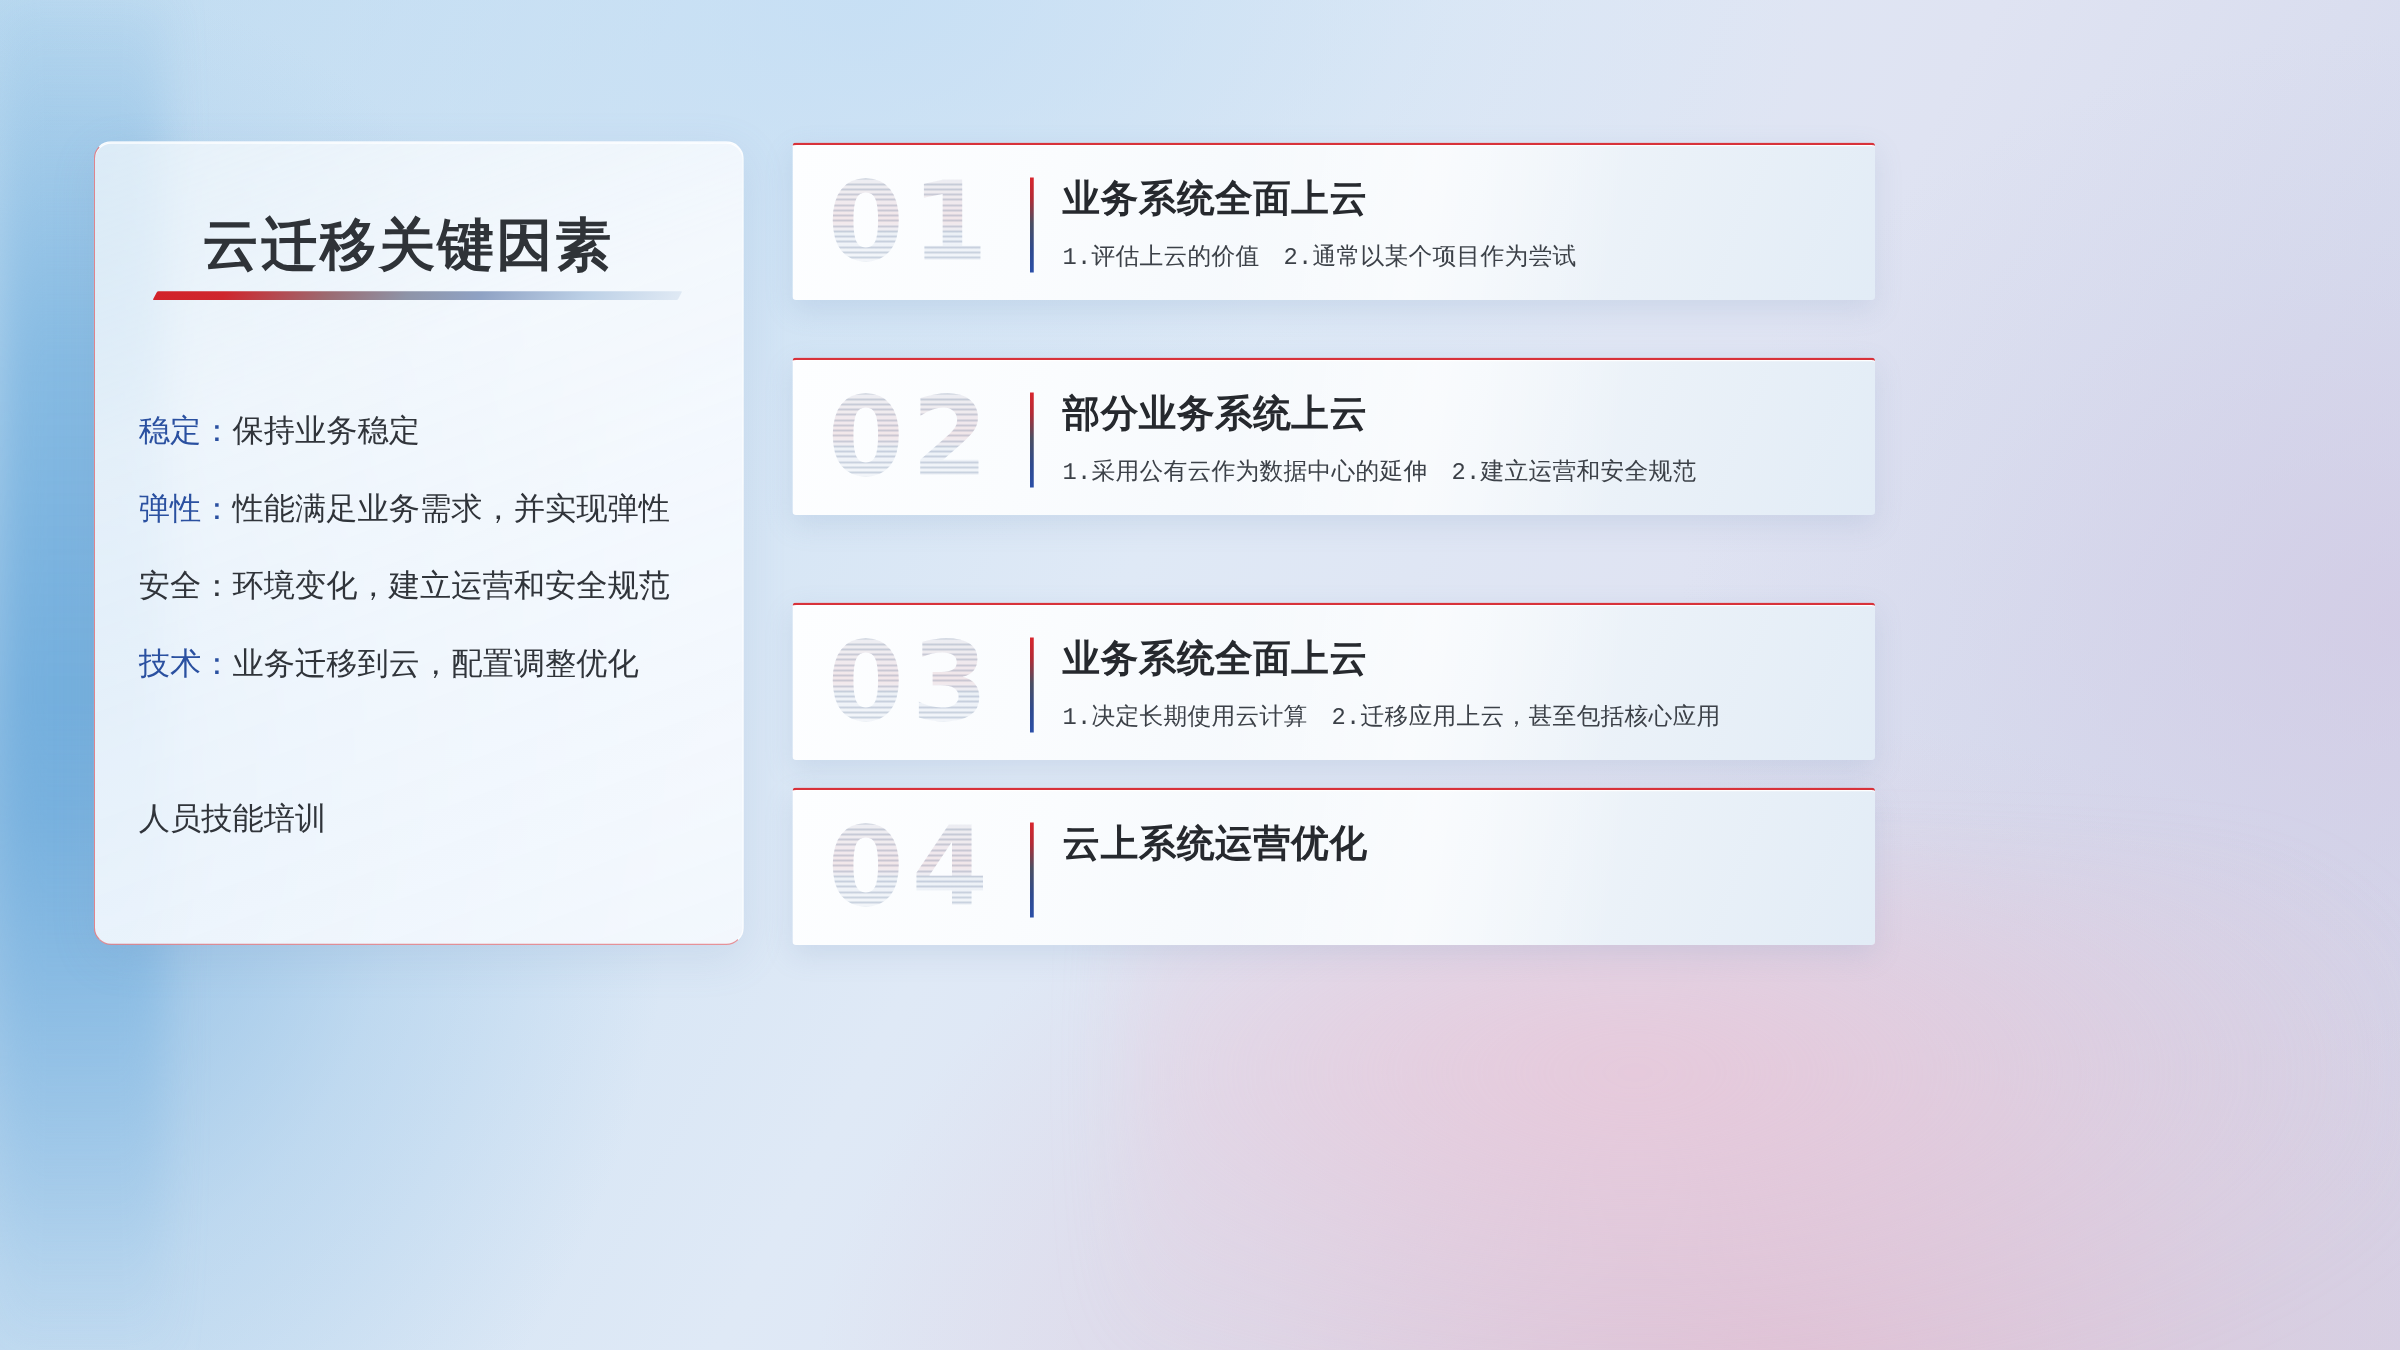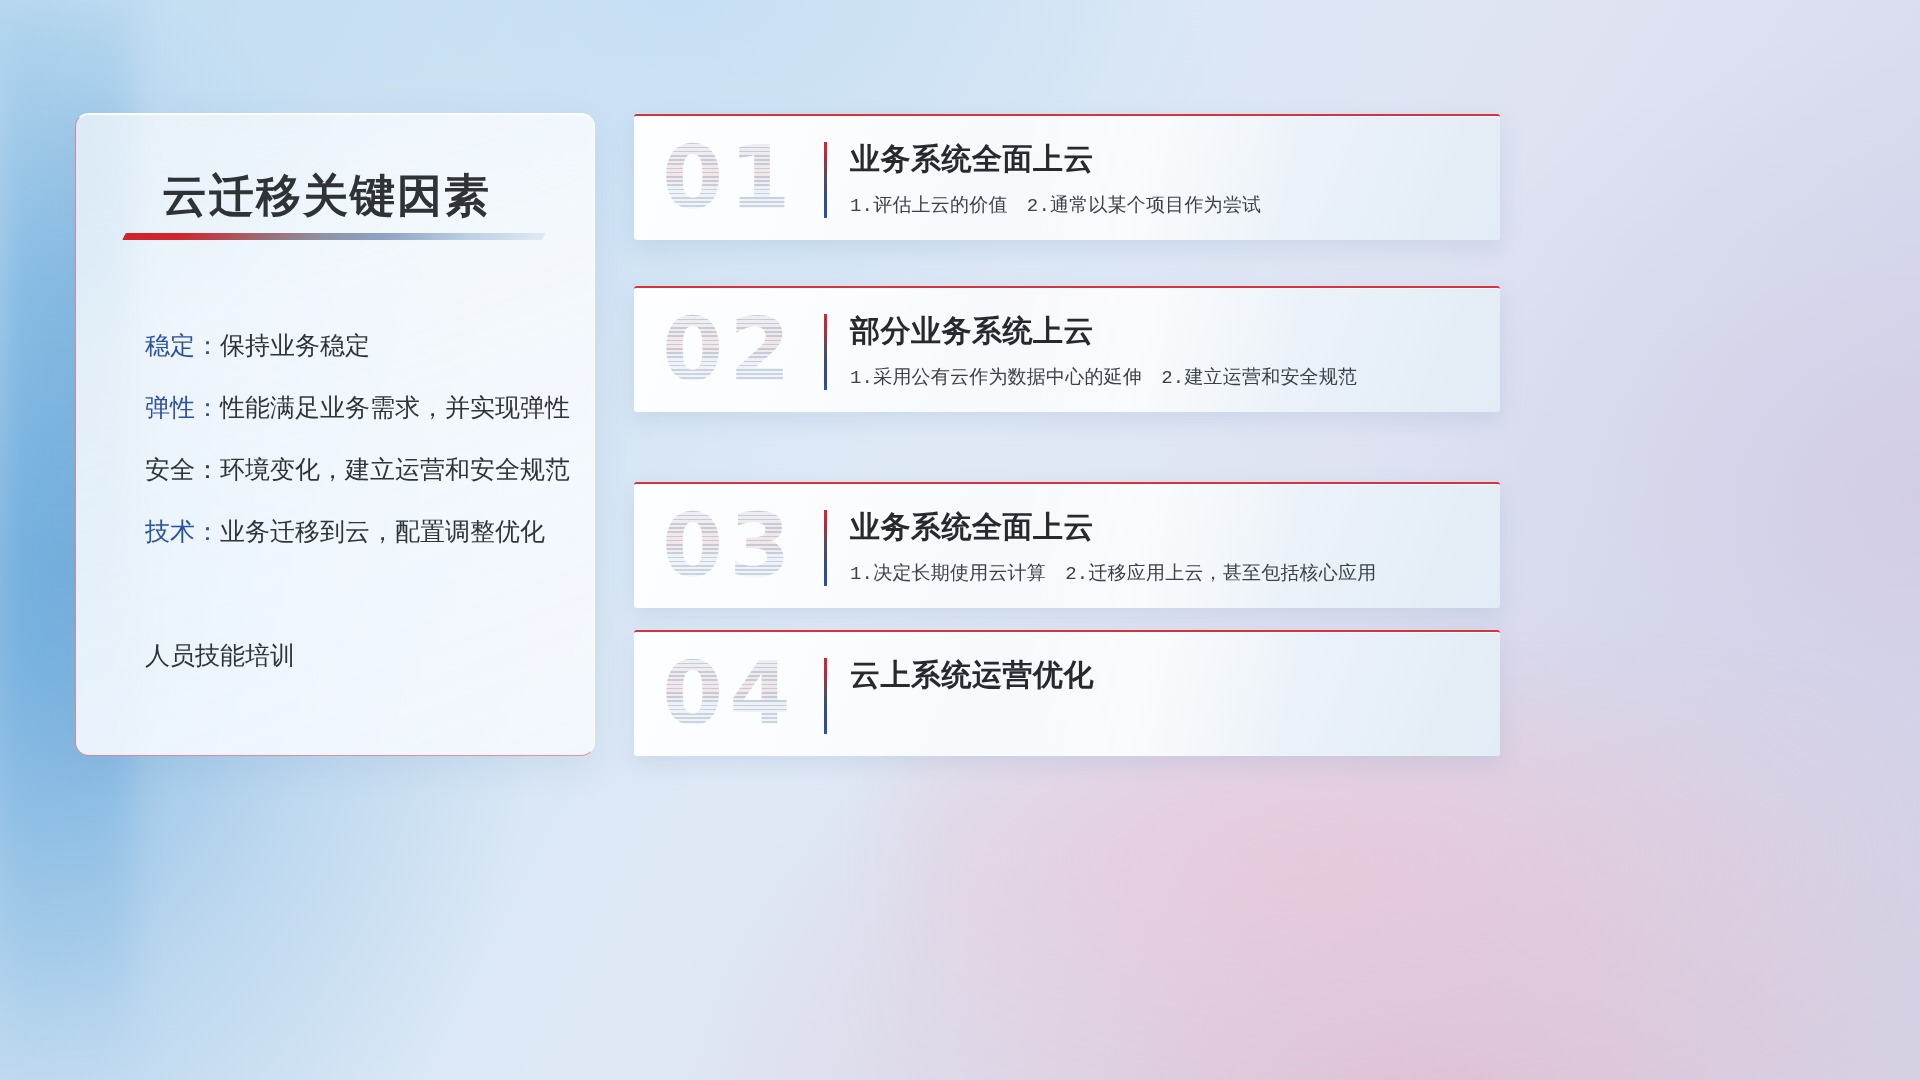--- a/index.html
+++ b/index.html
@@ -71,21 +71,20 @@
   }
 
   .left-line {
     position: absolute;
     left: 35px;
     font-size: 25px;
     line-height: 1;
     white-space: nowrap;
     color: #30343a;
     font-weight: 400;
-    margin-left: 34px;
   }
   .left-line .lbl { font-weight: 500; }
   .lbl-blue { color: #2a50a0; }
   .lbl-dark { color: #30343a; }
 
   
   .step-card {
     position: absolute;
     left: 634px;
     width: 866px;

